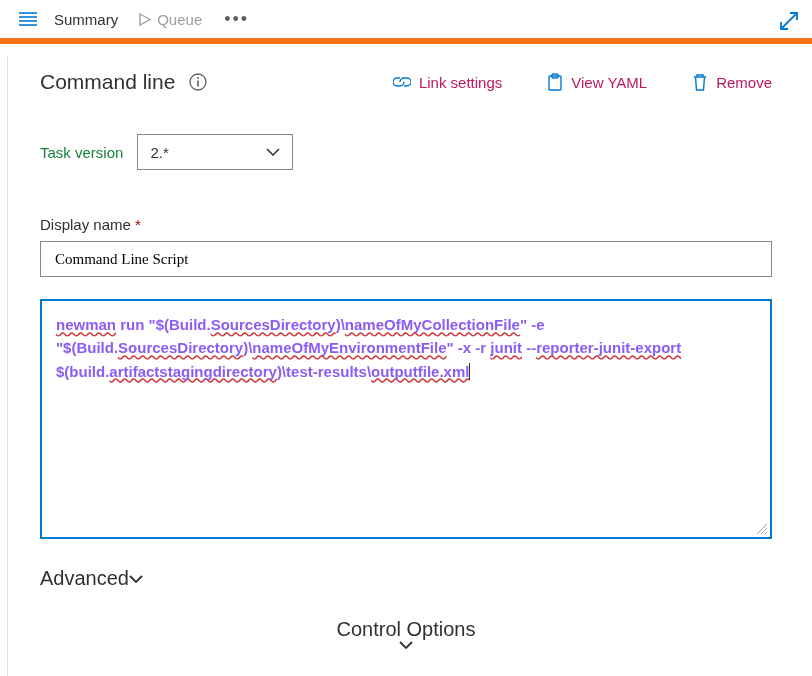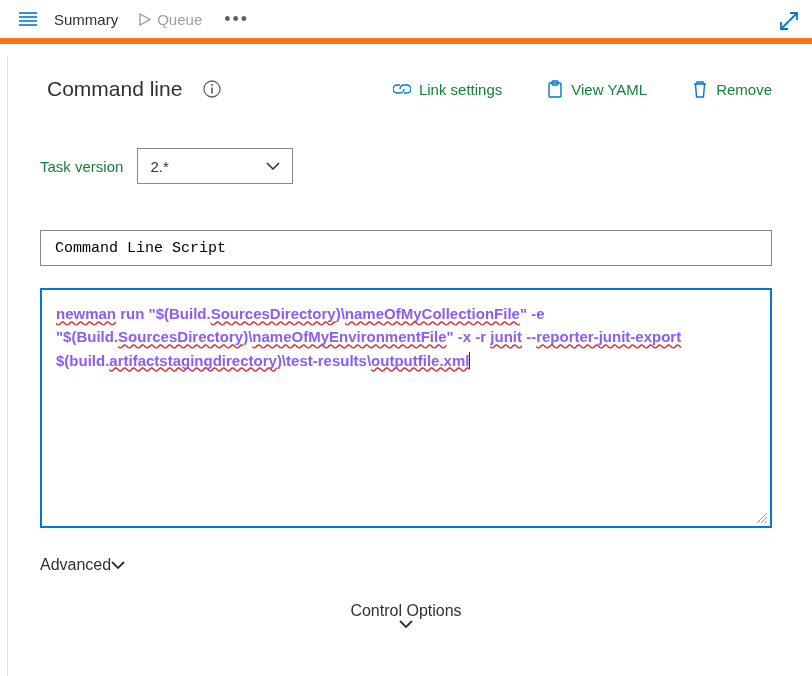--- a/index.html
+++ b/index.html
@@ -19,44 +19,44 @@
   .topbar .tab.active { color:#323130; }
   .topbar .tab.inactive { color:#a19f9d; display:flex; align-items:center; gap:6px;}
   .topbar .dots { color:#605e5c; font-size:18px; letter-spacing:2px; padding:0 12px; cursor:pointer;}
   .topbar .expand { position:absolute; right:14px; top:12px; cursor:pointer; }
   .divider-left {
     position: absolute; left:7px; top:56px; bottom:0; width:1px; background:#e1dfdd;
   }
   .content { padding: 26px 40px 0 40px; }
   .header-row { display:flex; align-items:center; justify-content:space-between; margin-bottom:40px;}
   .title-group { display:flex; align-items:center; gap:14px;}
-  .title-group h1 { font-size:21px; font-weight:400; margin:7px; color:#323130;}
+  .title-group h1 { font-size:21px; font-weight:400; margin:0; color:#323130;}
   .actions { display:flex; gap:26px; align-items:center;}
-  .action-link { display:flex; align-items:center; gap:8px; color:#15803d; font-size:15px; cursor:pointer;padding-left:19px;}
+  .action-link { display:flex; align-items:center; gap:8px; color:#be185d; font-size:15px; cursor:pointer;padding-left:19px;}
   .action-link svg { stroke:#0078d4; fill:none;}
   .field-row { display:flex; align-items:center; gap:14px; margin-bottom:46px;}
   .field-label { font-size:15px; color:#15803d;}
   .select-box { position:relative; width:156px; height:36px; border:1px solid #8a8886; display:flex; align-items:center; padding:0 12px; cursor:pointer; background:#fff;}
   .select-box .val { flex:1; font-size:15px;}
   .select-box .chev { }
   .label-block { margin-bottom:8px; font-size:15px;}
   .required { color:#a80000; }
   .text-input {
     width:100%; height:36px; border:1px solid #8a8886;
-    padding:0 14px; font-size:15px; font-family:Liberation Mono, monospace;
+    padding:0 14px; font-size:15px; font-family:Liberation Serif, serif;
     margin-bottom:22px; outline:none;
   }
   .script-label-row { display:flex; align-items:center; gap:30px; margin-bottom:10px;}
   .textarea {
     width:100%; height:240px; border:2px solid #0078d4;
     padding:12px 14px; font-size:15px; font-family:inherit;
     resize:none; outline:none; line-height:1.55;
   }
   .spell { text-decoration: underline wavy #d13438; text-decoration-skip-ink: none;}
-  .section-toggle { display:flex; align-items:center; margin-top:28px; font-size:16px; cursor:pointer;}
+  .section-toggle { display:flex; align-items:center; margin-top:28px; font-size:20px; cursor:pointer;}
   .info-icon { width:18px; height:18px;}
   .textarea-wrap { position:relative; }
   .resize-grip { position:absolute; right:4px; bottom:4px; pointer-events:none;}
   .script-content {
     position:absolute; left:16px; top:14px; right:16px;
     font-size:15px; line-height:1.55; color:#8b5cf6;
     word-break: break-word; white-space: normal;
     pointer-events:none;
     font-weight:bold;
   }
@@ -134,20 +134,24 @@
   <div class="field-row">
     <span class="field-label">Task version</span>
     <div class="select-box">
       <span class="val">2.*</span>
       <svg class="chev" width="14" height="8" viewBox="0 0 14 8">
           <polyline points="1,1 7,7 13,1" fill="none" stroke="#323130" stroke-width="1.5"></polyline>
         </svg>
     </div>
   </div>
 
+  <div class="label-block">
+    <span>Display name</span>
+    <span class="required"> *</span>
+  </div>
   <input class="text-input" type="text" value="Command Line Script" style="">
 
 
   <div class="textarea-wrap">
     <div class="textarea"></div>
     <div class="script-content">
       <span class="spell">newman</span><span> run "$(Build.</span><span class="spell">SourcesDirectory</span><span>)\</span><span class="spell">nameOfMyCollectionFile</span><span>" -e "$(Build.</span><span class="spell">SourcesDirectory</span><span>)\</span><span class="spell">nameOfMyEnvironmentFile</span><span>" -x -r </span><span class="spell">junit</span><span> --</span><span class="spell">reporter-junit-export</span><span> $(build.</span><span class="spell">artifactstagingdirectory</span><span>)\test-results\</span><span class="spell">outputfile.xml</span><span class="cursor-bar"></span>
     </div>
     <svg class="resize-grip" width="14" height="14" viewBox="0 0 14 14">
       <g stroke="#a19f9d" stroke-width="1">

